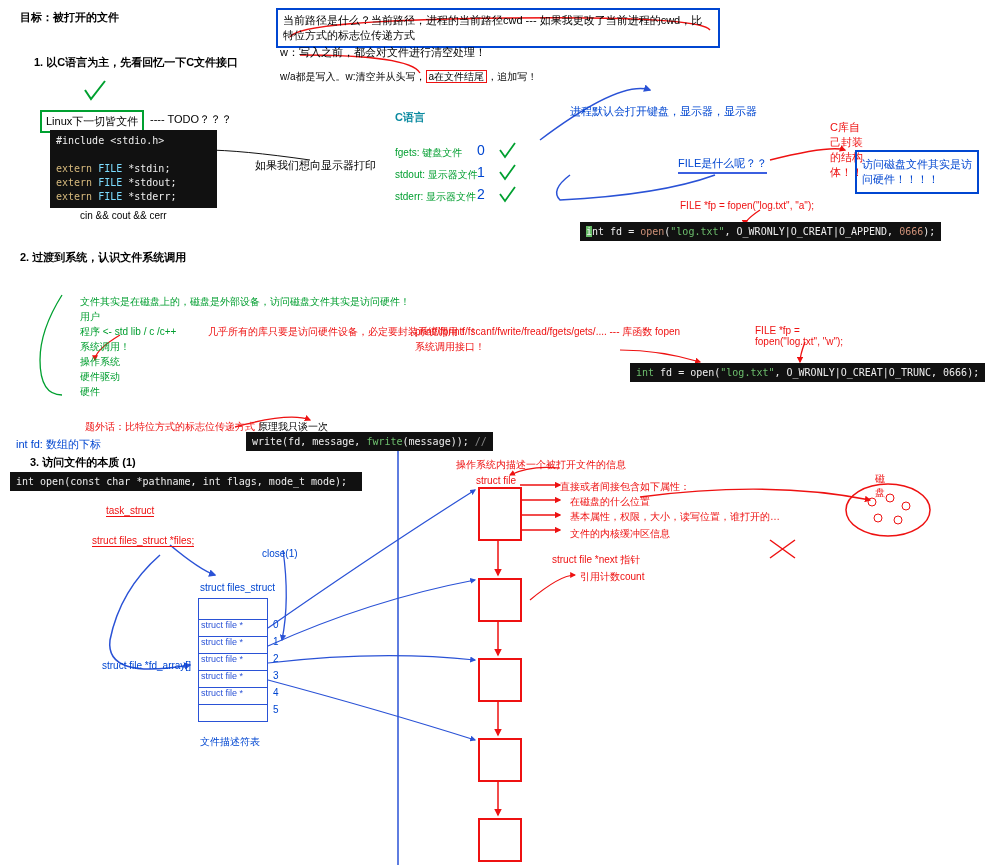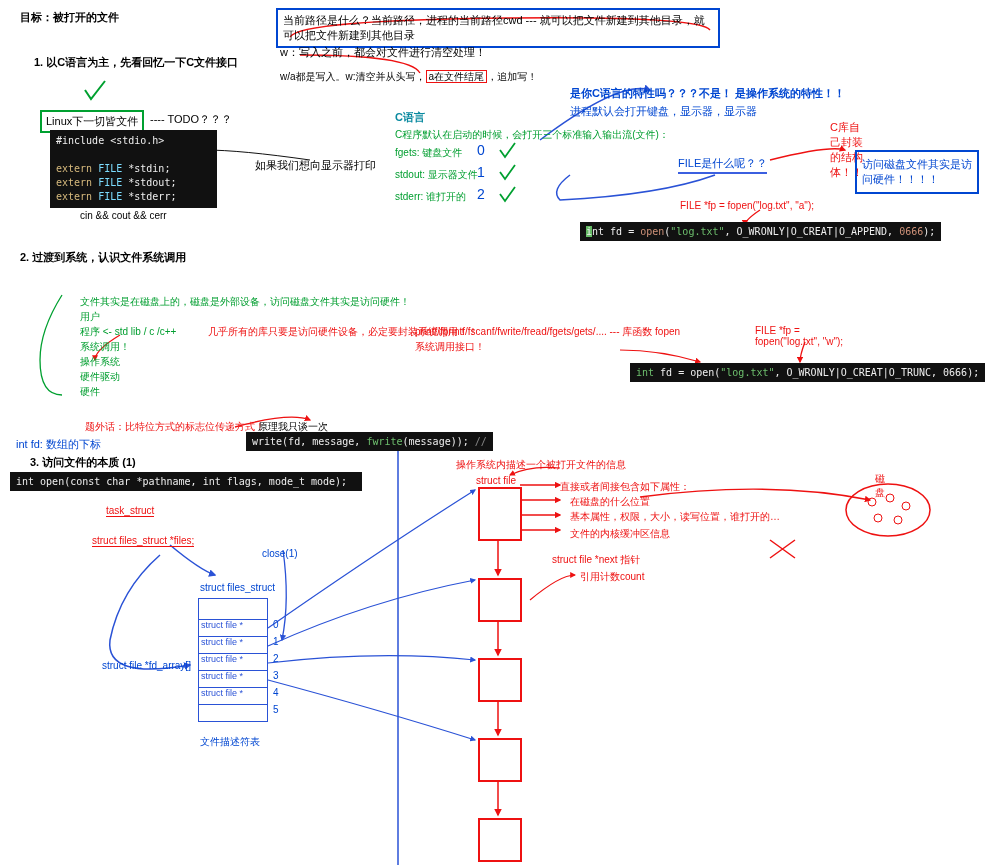--- a/index.html
+++ b/index.html
@@ -94,46 +94,44 @@
       <circle cx="890" cy="498" r="4" fill="none" stroke="#e11"></circle>
   <circle cx="906" cy="506" r="4" fill="none" stroke="#e11"></circle>
       <circle cx="878" cy="518" r="4" fill="none" stroke="#e11"></circle>
   <circle cx="898" cy="520" r="4" fill="none" stroke="#e11"></circle>
 
   <line x1="398" y1="437" x2="398" y2="865" stroke="#2a52d6" stroke-width="1.5"></line>
 </svg>
 
 <div class="abs bold" style="left:20px;top:10px">目标：被打开的文件</div>
 <div class="abs bold" style="left:34px;top:55px">1. 以C语言为主，先看回忆一下C文件接口</div>
-<div class="abs bbox" style="left:276px;top:8px;width:430px;padding:3px 5px"><span>当前路径是什么？当前路径，进程的当前路径cwd --- 就可以把文件新建到其他目录，就可以把文件新建到其他目录</span></div>
+<div class="abs bbox" style="left:276px;top:8px;width:430px;padding:3px 5px"><span>当前路径是什么？当前路径，进程的当前路径cwd --- 如果我更改了当前进程的cwd，比特位方式的标志位传递方式</span></div>
 <div class="abs" style="left:280px;top:45px">w：写入之前，都会对文件进行清空处理！</div>
 <div class="abs" style="left:280px;top:70px;font-size:10px">
   w/a都是写入。w:清空并从头写，<span style="border:1px solid #e11;padding:0 2px">a在文件结尾</span>，追加写！
 </div>
 
 <div class="abs gborder" style="left:40px;top:110px;padding:2px 4px"><span>Linux下一切皆文件</span></div>
 <div class="abs" style="left:150px;top:112px">---- TODO？？？</div>
 <div class="abs code" style="left:50px;top:130px;width:155px;font-size:10px;line-height:14px">#include &lt;stdio.h&gt;
 
 <span class="kw">extern</span> <span class="cy">FILE</span> *stdin;
 <span class="kw">extern</span> <span class="cy">FILE</span> *stdout;
 <span class="kw">extern</span> <span class="cy">FILE</span> *stderr;</div>
 <div class="abs tiny" style="left:80px;top:210px">cin &amp;&amp; cout &amp;&amp; cerr</div>
 <div class="abs" style="left:255px;top:158px">如果我们想向显示器打印</div>
 
 <div class="abs blue bold" style="color:#0a8aa0;left:395px;top:110px">C语言</div>
-<div class="abs tiny" style="color:#009e2f;left:395px;top:128px">C程序默认在启动的时候，会打开三个标准输入输出流(文件)：</div>
 <div class="abs tiny green" style="left:395px;top:146px">fgets: 键盘文件</div>
 <div class="abs tiny green" style="left:395px;top:168px">stdout: 显示器文件</div>
-<div class="abs tiny green" style="left:395px;top:190px">stderr: 谁打开的</div>
+<div class="abs tiny green" style="left:395px;top:190px">stderr: 显示器文件</div>
 <div class="abs blue" style="left:477px;top:142px;font-size:14px">0</div>
 <div class="abs blue" style="left:477px;top:164px;font-size:14px">1</div>
 <div class="abs blue" style="left:477px;top:186px;font-size:14px">2</div>
 
-<div class="abs blue bold" style="left:570px;top:86px">是你C语言的特性吗？？？不是！ 是操作系统的特性！！</div>
 <div class="abs blue" style="left:570px;top:104px">进程默认会打开键盘，显示器，显示器</div>
 <div class="abs blue ublue" style="left:678px;top:156px;padding-bottom:1px">FILE是什么呢？？</div>
 <div class="abs red" style="left:830px;top:120px">C库自己封装的结构体！！</div>
 <div class="abs bbox blue" style="left:855px;top:150px;width:110px;padding:5px"><span>访问磁盘文件其实是访问硬件！！！！</span></div>
 <div class="abs red tiny" style="left:680px;top:200px">FILE *fp = fopen("log.txt", "a");</div>
 <div class="abs code tiny" style="left:580px;top:222px"><span style="background:#6b6">i</span>nt fd = <span class="or">open</span>(<span class="gr">"log.txt"</span>, O_WRONLY|O_CREAT|O_APPEND, <span class="or">0666</span>);</div>
 
 <div class="abs bold" style="left:20px;top:250px">2. 过渡到系统，认识文件系统调用</div>
 <div class="abs tiny green" style="left:80px;top:295px">文件其实是在磁盘上的，磁盘是外部设备，访问磁盘文件其实是访问硬件！</div>
 <div class="abs tiny green" style="left:80px;top:310px">用户</div>

